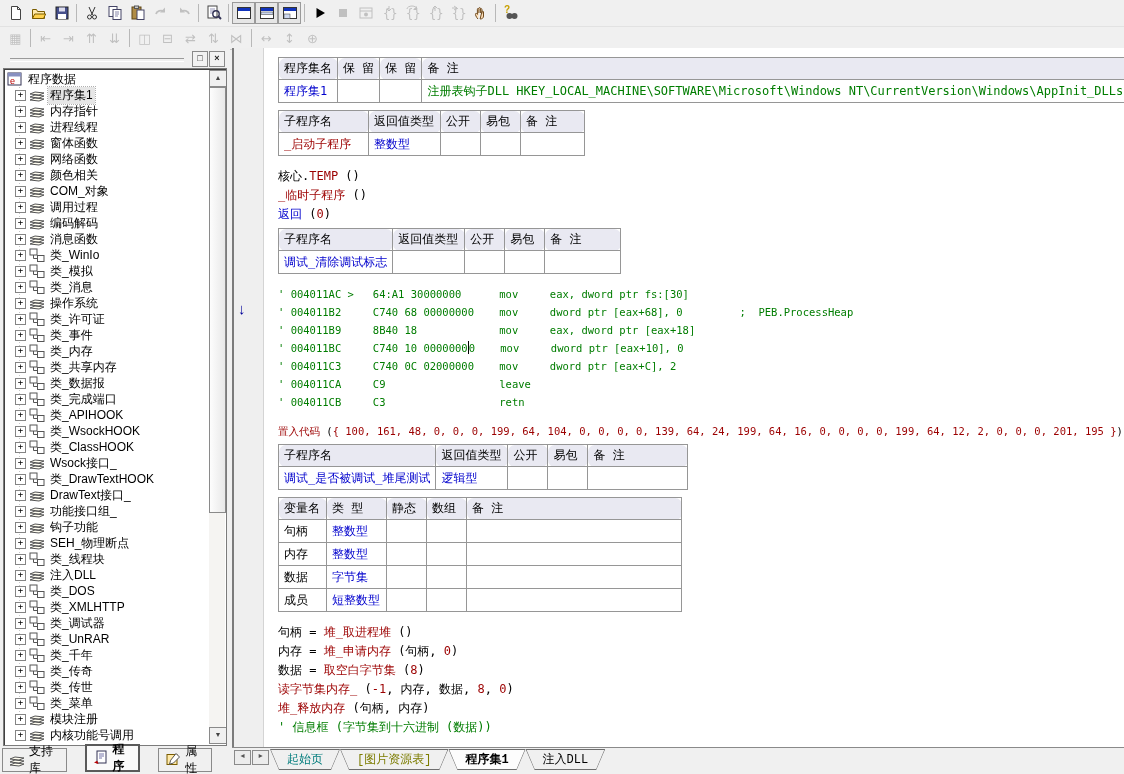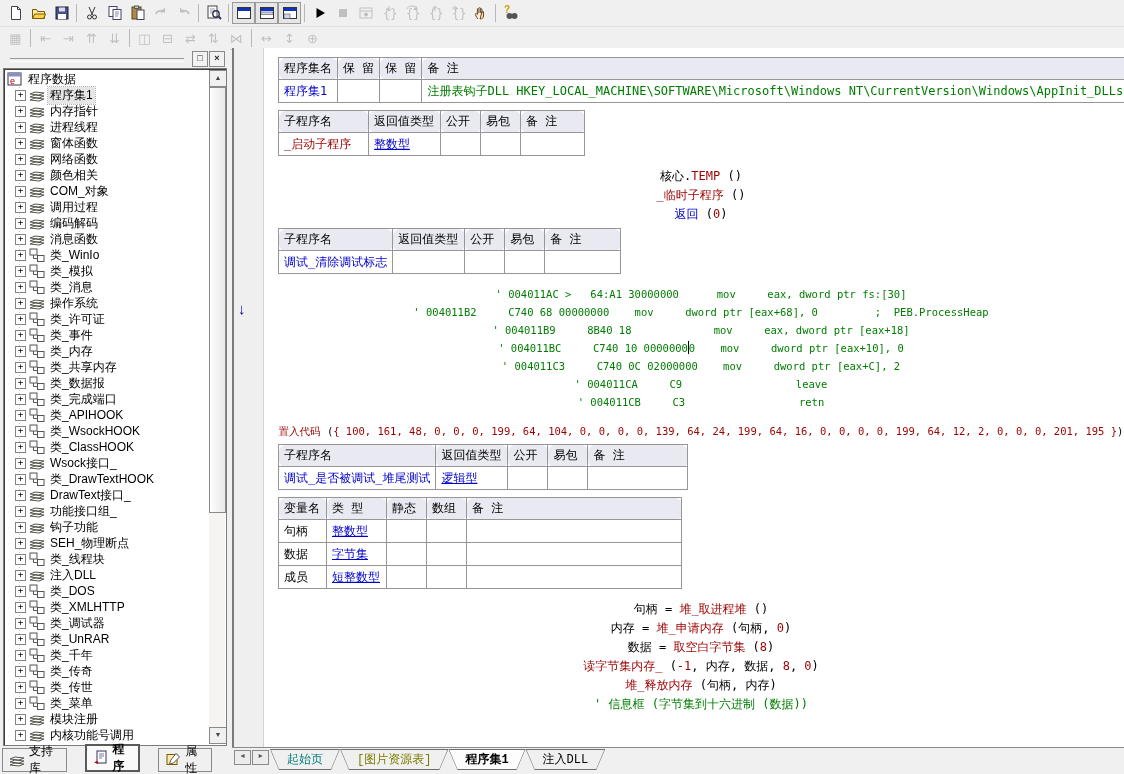--- a/index.html
+++ b/index.html
@@ -56,27 +56,27 @@
   #gutter .ic{position:absolute;left:4px;top:252px;color:#00009a;font-size:15px;font-weight:bold;width:auto;height:auto;}
   #content{position:absolute;left:30px;top:0;right:0;bottom:0;padding:9px 0 0 14px;overflow:hidden;
            font-family:"DejaVu Sans Mono",monospace;}
   
   table.ed-table{border-collapse:collapse;table-layout:fixed;margin:0 0 7px 0;font-size:12px;}
   .ed-table th,.ed-table td{border:1px solid #969696;padding:1px 5px;text-align:left;font-weight:normal;
         white-space:nowrap;overflow:hidden;}
   .ed-table th{background:#e9e9f2;height:19px;border-radius:7px;}
   .ed-table td{height:20px;background:#fff;}
   
-  .code-block{margin:11px 0 4px 0;text-align:center;}
+  .code-block{margin:11px 0 4px 0;}
   .cline{font-size:12px;line-height:19px;height:19px;white-space:pre;}
   .mline{font-size:10.5px;line-height:18px;height:18px;white-space:pre;}
   .c-red{color:#9c0000;}
   .c-blue{color:#0000cd;}
   .c-green{color:#007d00;}
-  .u{text-decoration:underline;}
+  .u{}
   .caret{display:inline-block;width:0;height:13px;border-left:1px solid #000;vertical-align:-2px;}
   
   #doctabs{position:absolute;left:0;right:0;bottom:0;height:26px;background:#f0f0f0;border-top:1px solid #8a8a8a;
            display:flex;align-items:flex-start;padding-left:2px;font-family:Liberation Mono, monospace;}
   .dscroll{width:15px;height:13px;border:1px solid #8a8a8a;background:#ececec;font-size:7px;line-height:11px;
            text-align:center;color:#555;margin:2px 1px 0 0;}
   .dtab{height:21px;margin-top:1px;clip-path:polygon(0 0,100% 0,calc(100% - 9px) 100%,9px 100%);
         background:#6e6e6e;padding:0;}
   .dtab-in{height:19px;margin:1px 1px 0 1px;clip-path:polygon(0 0,100% 0,calc(100% - 8px) 100%,8px 100%);
         background:#f0f0f0;display:flex;align-items:center;justify-content:center;padding:0 16px;white-space:nowrap;}
@@ -970,20 +970,27 @@
           </thead>
           <tbody>
             <tr>
               <td><span>句柄</span></td>
               <td><span class="c-blue u">整数型</span></td>
               <td>&nbsp;</td>
               <td>&nbsp;</td>
               <td>&nbsp;</td>
             </tr>
             <tr>
+              <td><span>内存</span></td>
+              <td><span class="c-blue u">整数型</span></td>
+              <td>&nbsp;</td>
+              <td>&nbsp;</td>
+              <td>&nbsp;</td>
+            </tr>
+            <tr>
               <td><span>数据</span></td>
               <td><span class="c-blue u">字节集</span></td>
               <td>&nbsp;</td>
               <td>&nbsp;</td>
               <td>&nbsp;</td>
             </tr>
             <tr>
               <td><span>成员</span></td>
               <td><span class="c-blue u">短整数型</span></td>
               <td>&nbsp;</td>

